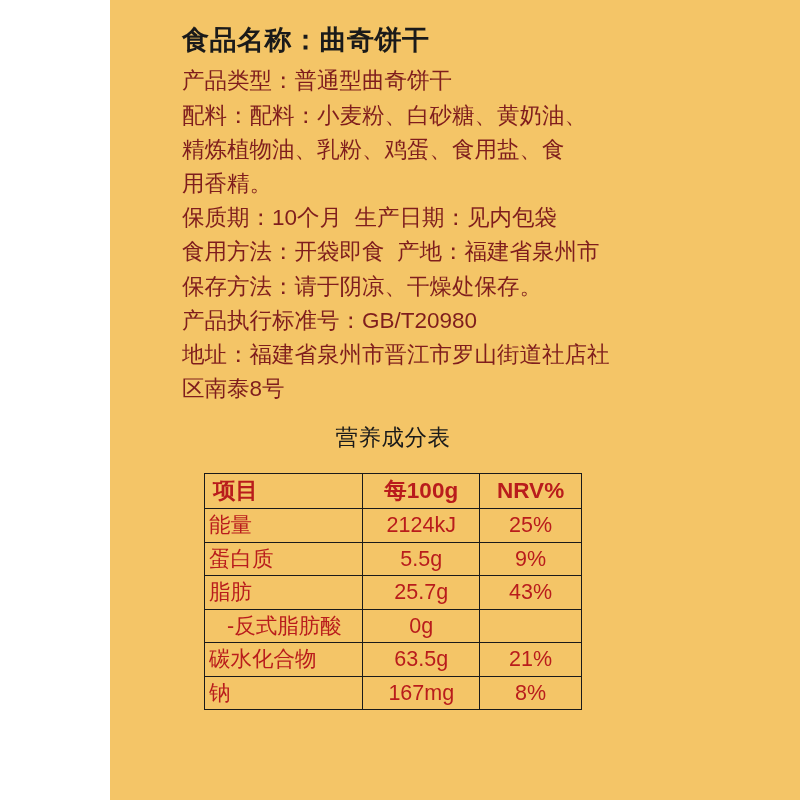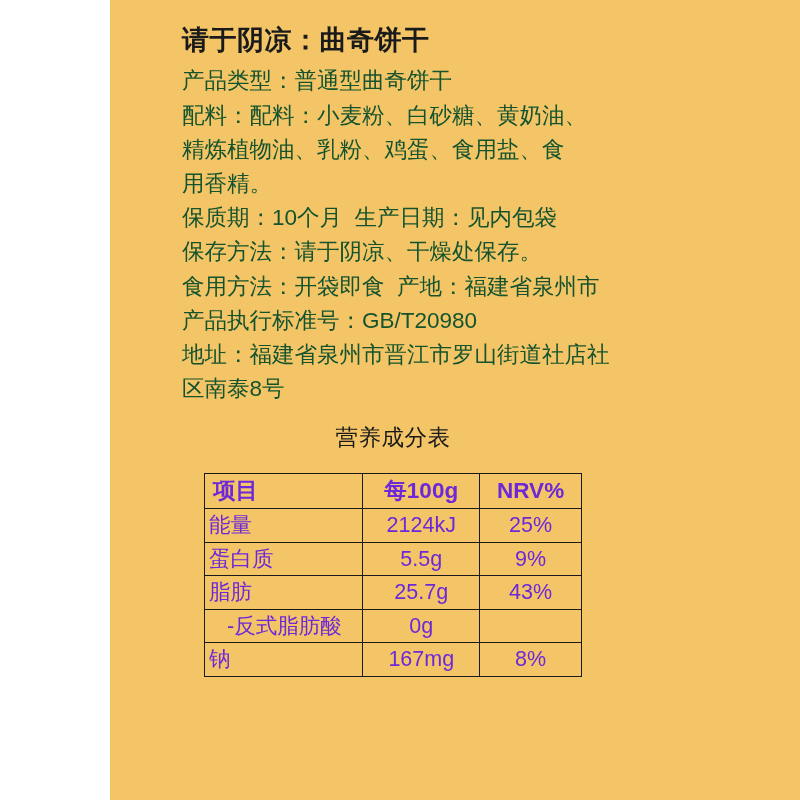--- a/index.html
+++ b/index.html
@@ -34,21 +34,21 @@
   .product-title {
     font-size: 27px;
     font-weight: bold;
     color: #1a1a1a;
     letter-spacing: 0.5px;
     margin: 0 0 6px 0;
     line-height: 1.35;
   }
   .info-block {
     font-size: 22.5px;
-    color: #14532d;
+    color: #7f1d1d;
     line-height: 1.52;
   }
   .info-line {
     white-space: pre-wrap;
   }
   .nutrition-wrap {
     margin-top: 16px;
     width: 378px;
     margin-left: 22px;
   }
@@ -56,21 +56,21 @@
     text-align: center;
     font-size: 22.5px;
     color: #1a1a1a;
     margin-bottom: 20px;
     letter-spacing: 0.5px;
   }
   table.nutrition {
     border-collapse: collapse;
     width: 100%;
     font-size: 21.5px;
-    color: #6d28d9;
+    color: #b91c1c;
   }
   table.nutrition th,
   table.nutrition td {
     border: 1.6px solid #1a1a1a;
     padding: 1px 8px;
     line-height: 1.42;
   }
   table.nutrition thead th {
     font-weight: bold;
     font-size: 22.5px;
@@ -83,30 +83,30 @@
   table.nutrition tbody td.col-nrv  { text-align: center; }
   .indent { padding-left: 22px !important; }
 </style>
 </head>
 <body>
 
 <div class="left-white"></div>
 
 <div class="label-card">
 
-  <div class="product-title">请于阴凉：曲奇饼干</div>
+  <div class="product-title">食品名称：曲奇饼干</div>
 
   <div class="info-block">
     <div class="info-line">产品类型：普通型曲奇饼干</div>
     <div class="info-line">配料：配料：小麦粉、白砂糖、黄奶油、</div>
     <div class="info-line">精炼植物油、乳粉、鸡蛋、食用盐、食</div>
     <div class="info-line">用香精。</div>
     <div class="info-line">保质期：10个月  生产日期：见内包袋</div>
+    <div class="info-line">食用方法：开袋即食  产地：福建省泉州市</div>
     <div class="info-line">保存方法：请于阴凉、干燥处保存。</div>
-    <div class="info-line">食用方法：开袋即食  产地：福建省泉州市</div>
     <div class="info-line">产品执行标准号：GB/T20980</div>
     <div class="info-line">地址：福建省泉州市晋江市罗山街道社店社</div>
     <div class="info-line">区南泰8号</div>
   </div>
 
   <div class="nutrition-wrap">
     <div class="nutrition-title">营养成分表</div>
     <table class="nutrition">
       <thead>
         <tr>
@@ -130,20 +130,25 @@
           <td class="col-item">脂肪</td>
           <td class="col-per">25.7g</td>
           <td class="col-nrv">43%</td>
         </tr>
         <tr>
           <td class="col-item indent">-反式脂肪酸</td>
           <td class="col-per">0g</td>
           <td class="col-nrv"></td>
         </tr>
         <tr>
+          <td class="col-item">碳水化合物</td>
+          <td class="col-per">63.5g</td>
+          <td class="col-nrv">21%</td>
+        </tr>
+        <tr>
           <td class="col-item">钠</td>
           <td class="col-per">167mg</td>
           <td class="col-nrv">8%</td>
         </tr>
       </tbody>
     </table>
   </div>
 
 </div>
 

